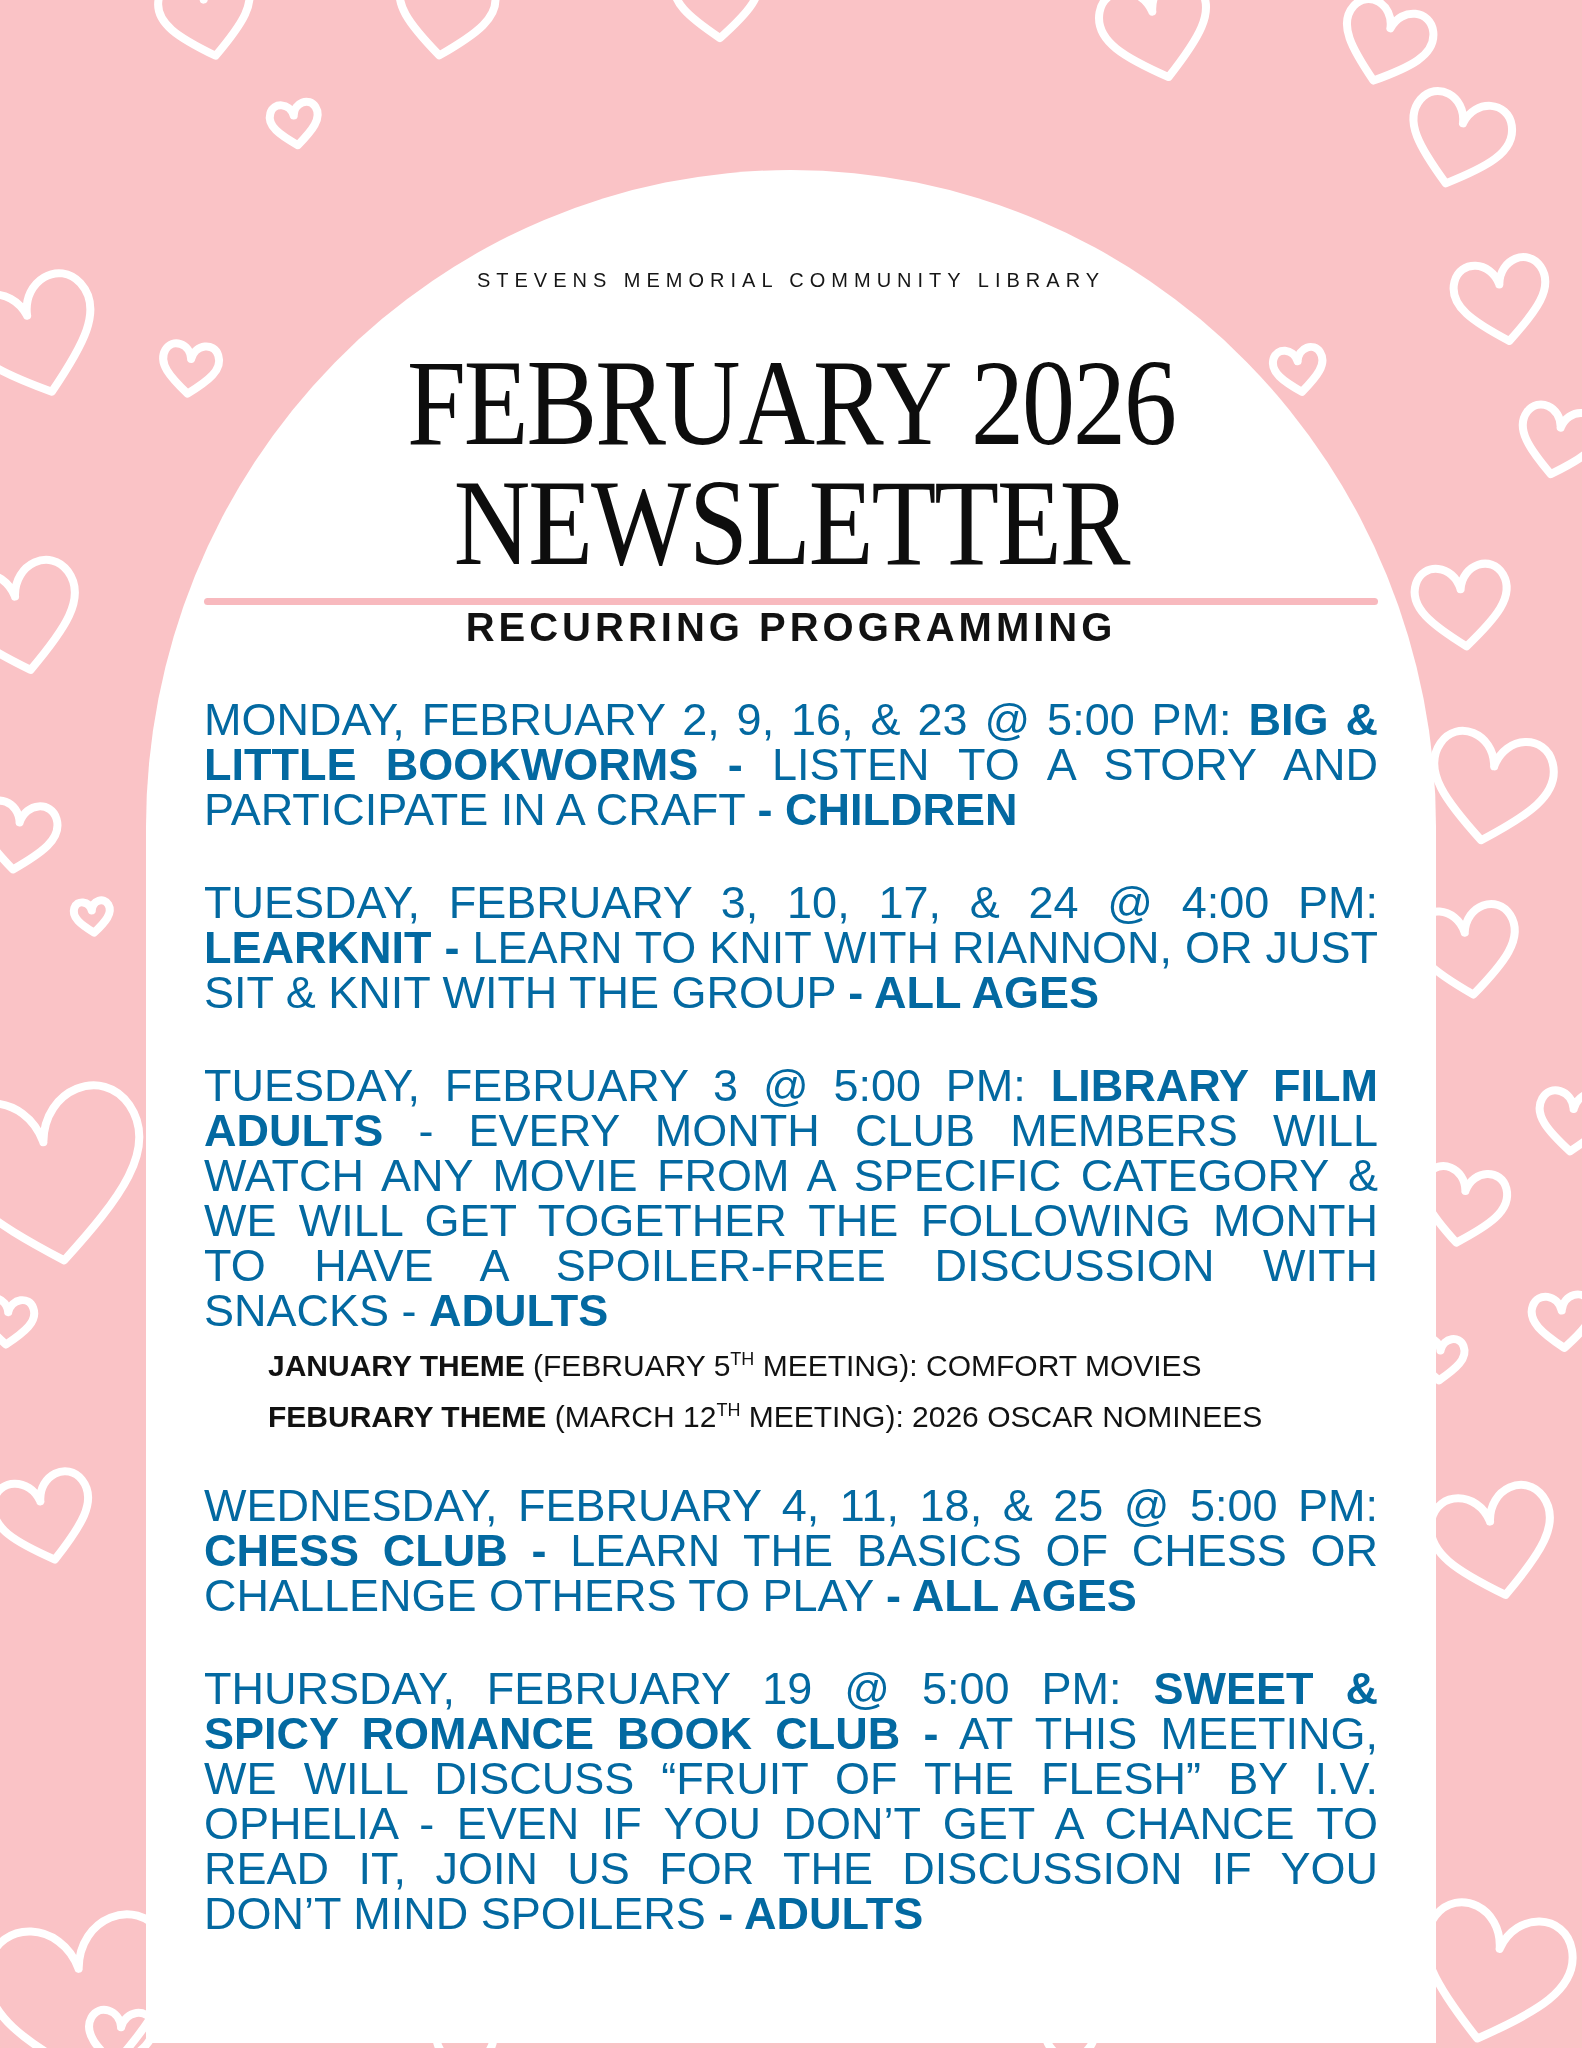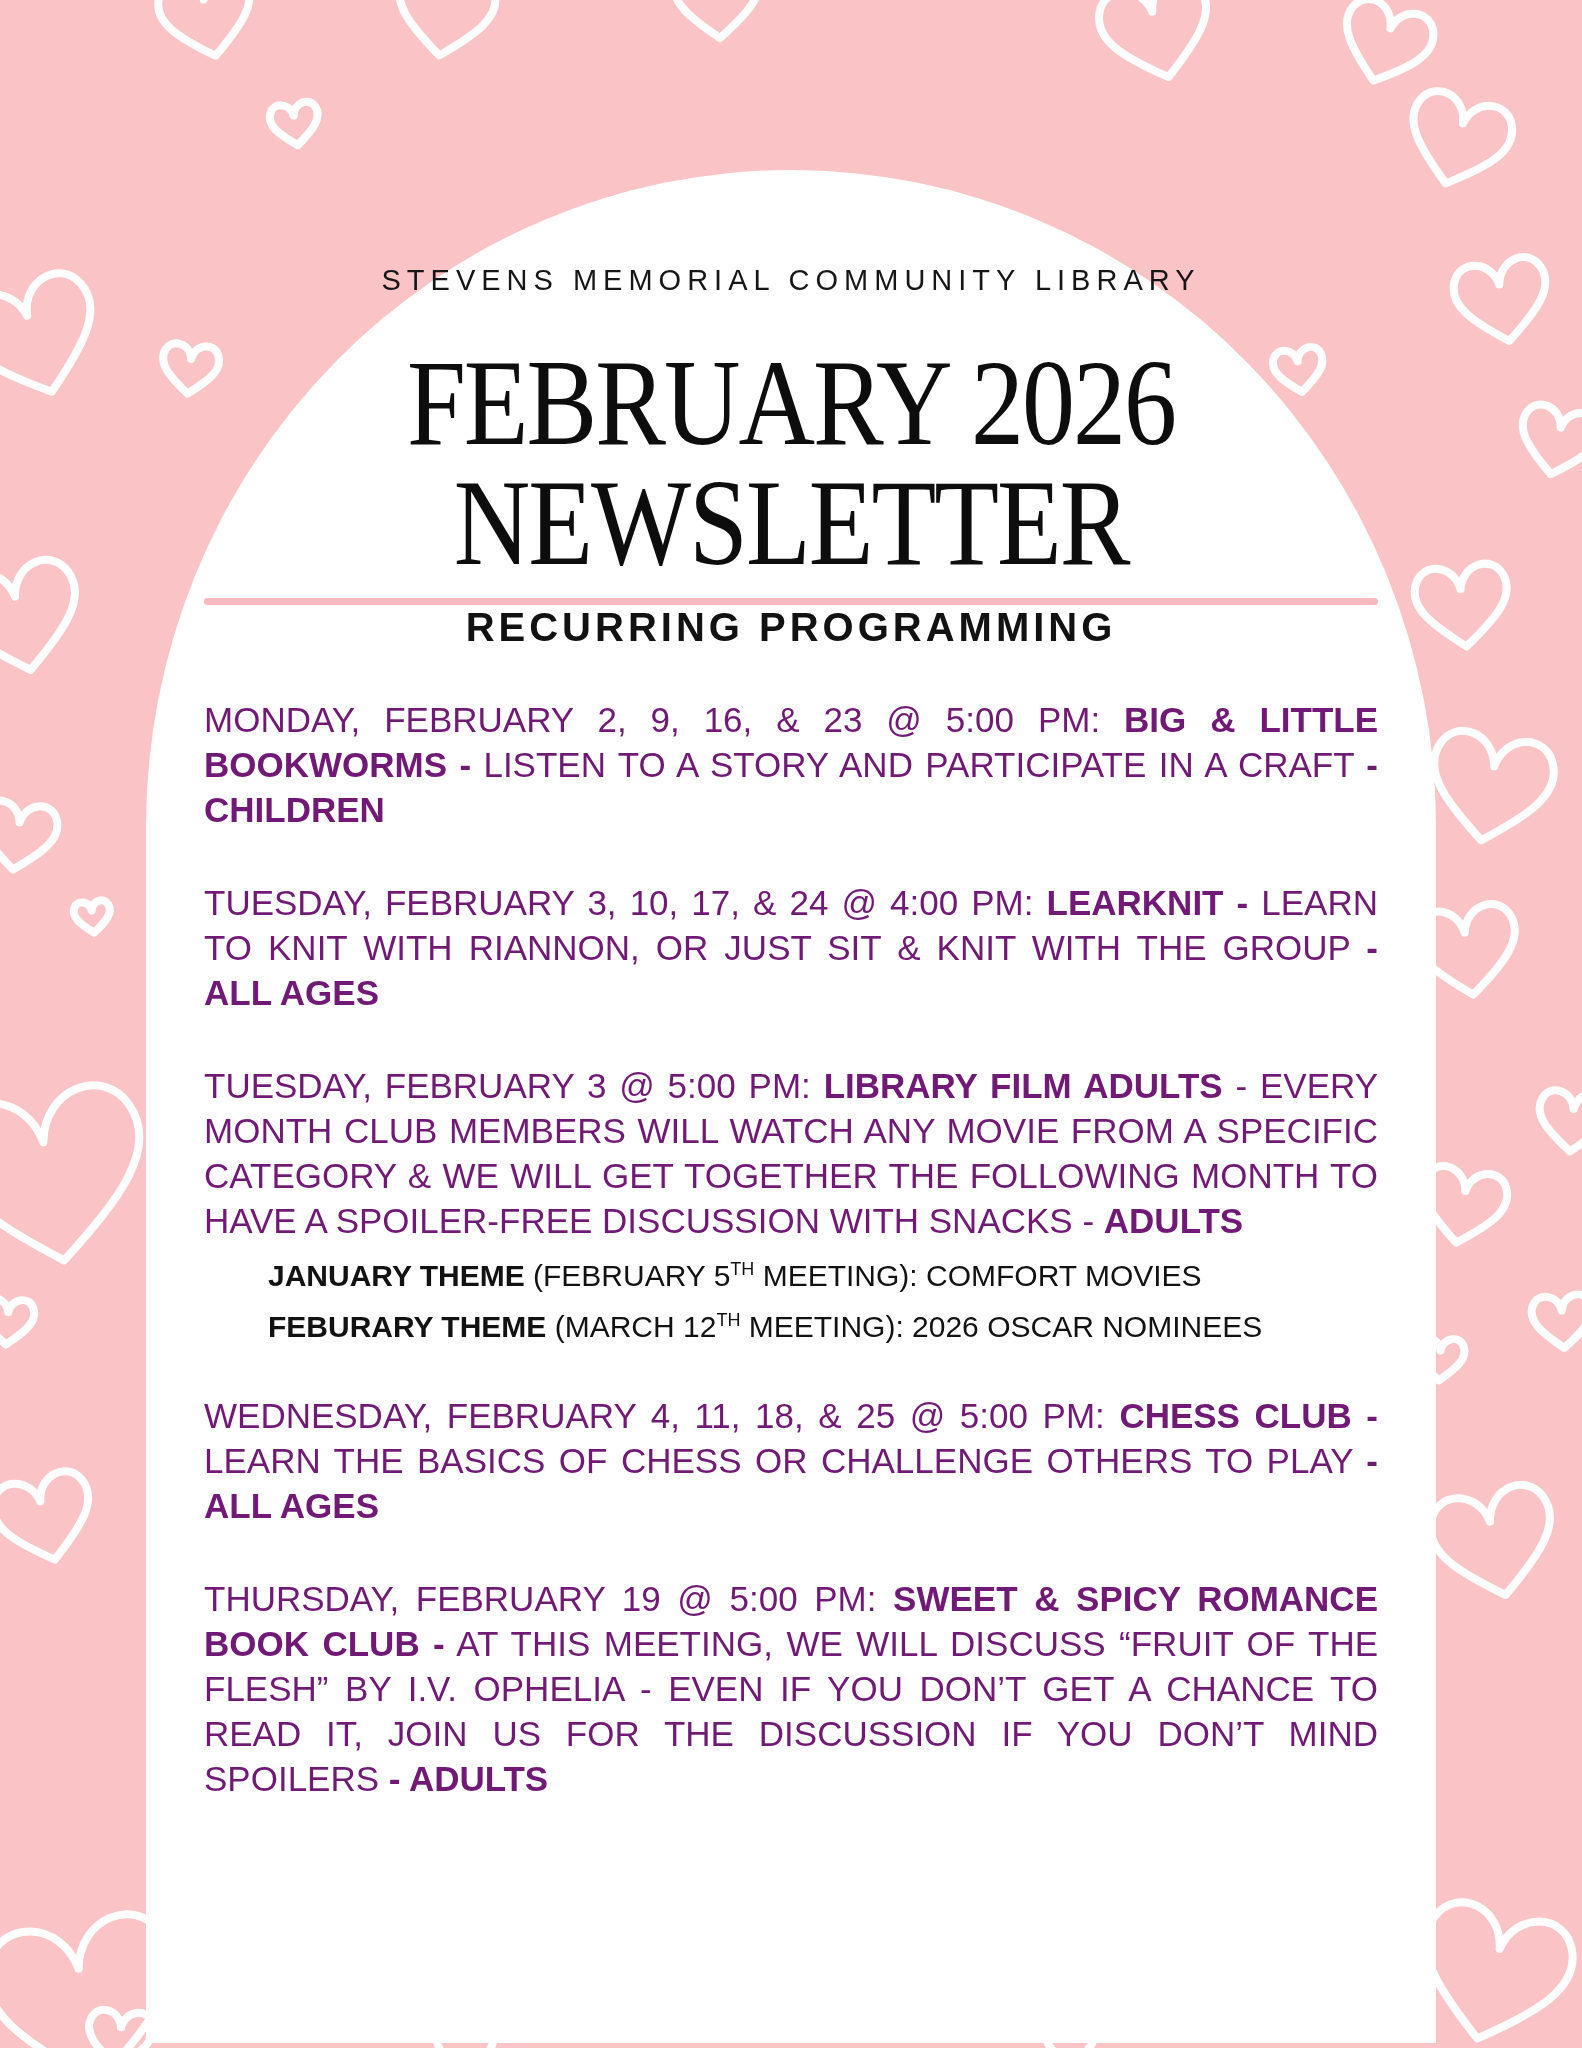--- a/index.html
+++ b/index.html
@@ -29,21 +29,21 @@
     background:#fff;
     border-radius:648px 648px 0 0 / 660px 660px 0 0;
   }
   .content{
     position:absolute;
     left:58px;right:58px;top:0;
   }
   .eyebrow{
     margin-top:92px;
     text-align:center;
-    font-size:29px;
+    font-size:20px;
     letter-spacing:6px;
     line-height:36px;
     color:#161616;
   }
   .title{
     margin-top:46px;
     font-family:"Liberation Serif","DejaVu Serif",serif;
     font-weight:400;
     font-size:106px;
     line-height:104px;
@@ -61,24 +61,24 @@
   }
   .section-heading{
     text-align:center;
     font-size:40px;
     font-weight:bold;
     letter-spacing:4px;
     line-height:44px;
   }
   .events{margin-top:48px;}
   .event{
-    font-size:35px;
+    font-size:45px;
     line-height:45px;
     text-align:justify;
-    color:#701a75;
+    color:#0369a1;
   }
   .event + .event, .themes + .event{margin-top:48px;}
   .event strong{font-weight:bold;}
   .themes{
     margin:14px 0 0 64px;
   }
   .theme-line{
     font-size:30px;
     line-height:37px;
     margin-top:14px;

